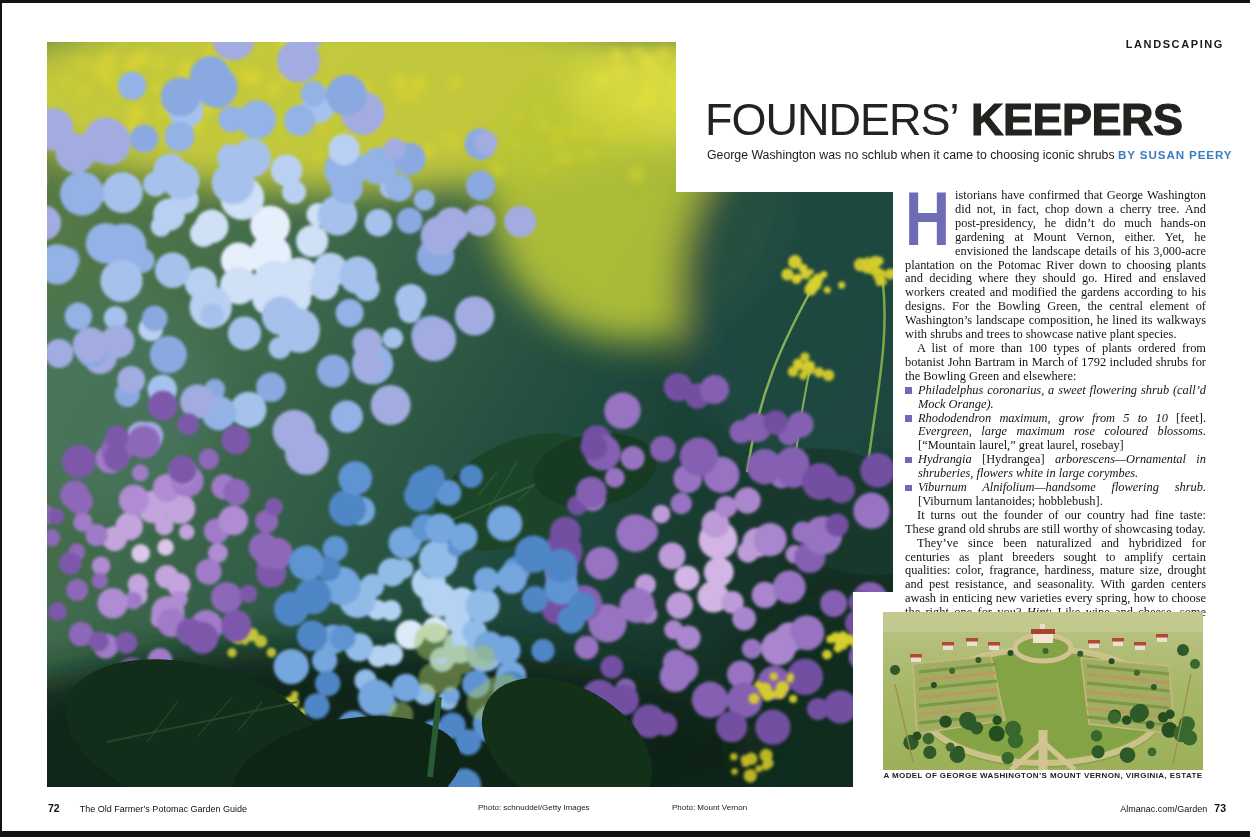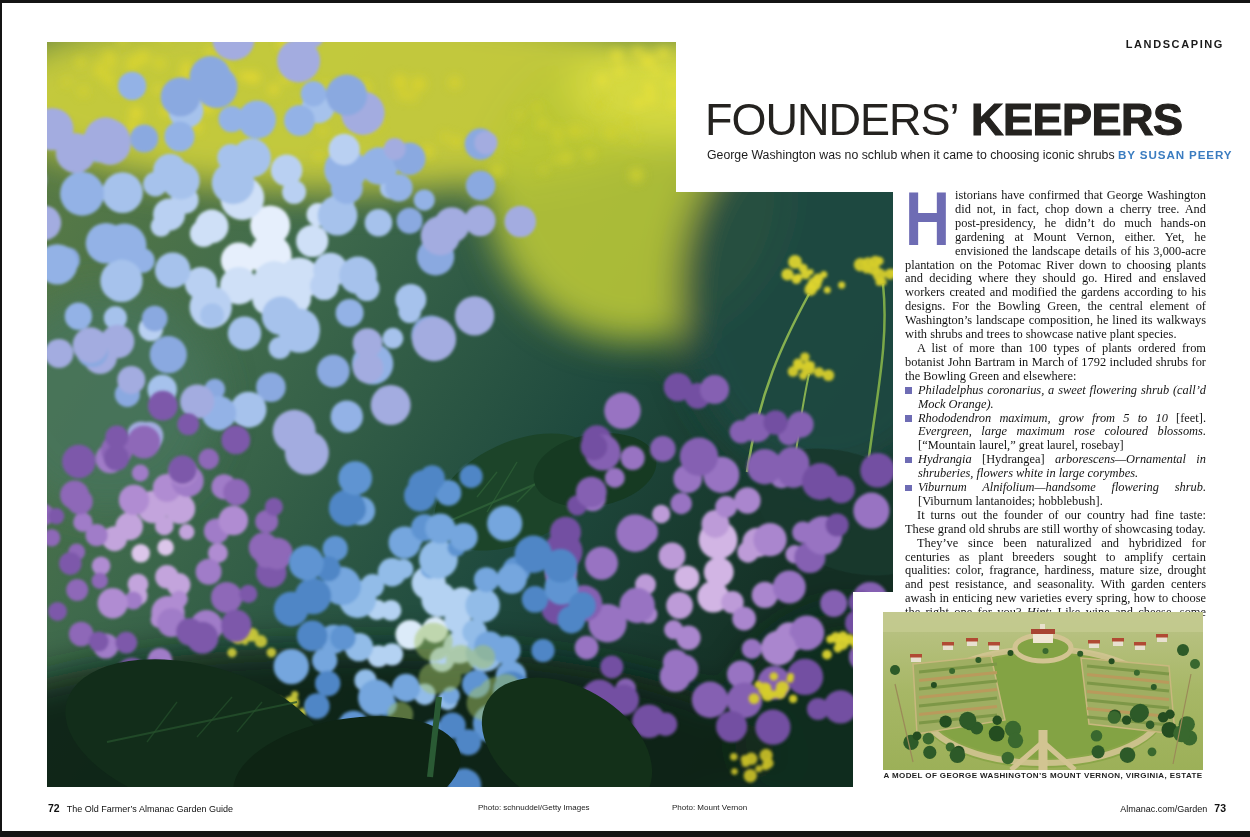--- a/index.html
+++ b/index.html
@@ -40,21 +40,21 @@
   .bullet::before{content:"";position:absolute;left:0;top:3.5px;width:6.5px;height:6.5px;background:var(--accent);}
   .seg-i{font-style:italic;}
 
   
   .inset-photo{position:absolute;left:881px;top:609px;width:320px;height:158px;overflow:hidden;}
   .inset-caption{position:absolute;left:836px;top:768px;width:410px;text-align:center;
     font-size:8px;font-weight:700;letter-spacing:0.4px;color:#222;}
 
   
   .footer-left{position:absolute;left:46px;top:799px;font-size:9px;color:#111;}
-  .footer-left b{font-size:10.5px;margin-right:7px;}
+  .footer-left b{font-size:10.5px;margin-right:20px;}
   .credit{position:absolute;top:800px;font-size:8px;color:#222;}
   .credit-main{left:476px;}
   .credit-inset{left:670px;}
   .footer-right{position:absolute;right:44px;top:799px;font-size:9px;color:#111;}
   .footer-right b{font-size:10.5px;margin-left:7px;}
 </style>
 </head>
 <body style="--accent: #6e6cb4; --blue: #3a7cc0;">
 
 <div class="page">
@@ -873,18 +873,18 @@
         </g>
 
       <g>
         <path d="M12,72 L30,150" stroke="#9b8a58" stroke-width="1.2" fill="none"></path>
         <path d="M308,62 L290,152" stroke="#9b8a58" stroke-width="1.2" fill="none"></path>
       </g>
     </svg>
   </div>
   <div class="inset-caption">A MODEL OF GEORGE WASHINGTON’S MOUNT VERNON, VIRGINIA, ESTATE</div>
 
-  <div class="footer-left"><b>72</b><span>The Old Farmer’s Almanac Garden Guide</span></div>
+  <div class="footer-left"><b>72</b><span>The Old Farmer’s Potomac Garden Guide</span></div>
   <div class="credit credit-main">Photo: schnuddel/Getty Images</div>
   <div class="credit credit-inset">Photo: Mount Vernon</div>
   <div class="footer-right"><span>Almanac.com/Garden</span><b>73</b></div>
 
 </div>
 
 </body></html>

